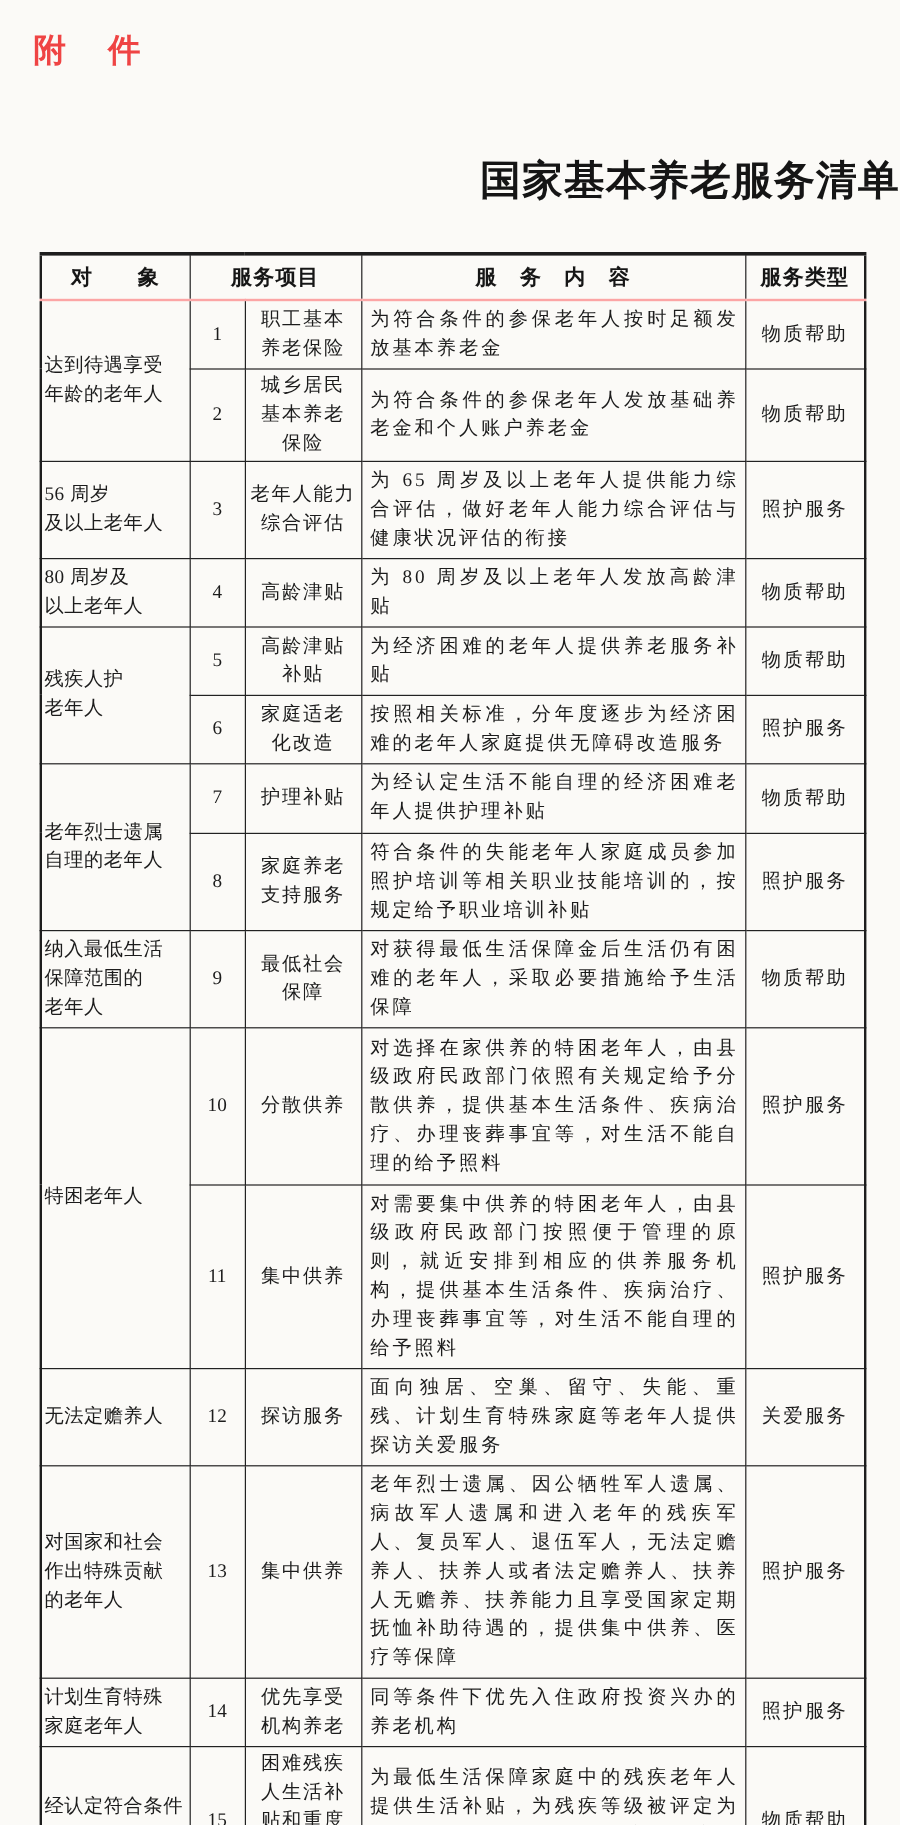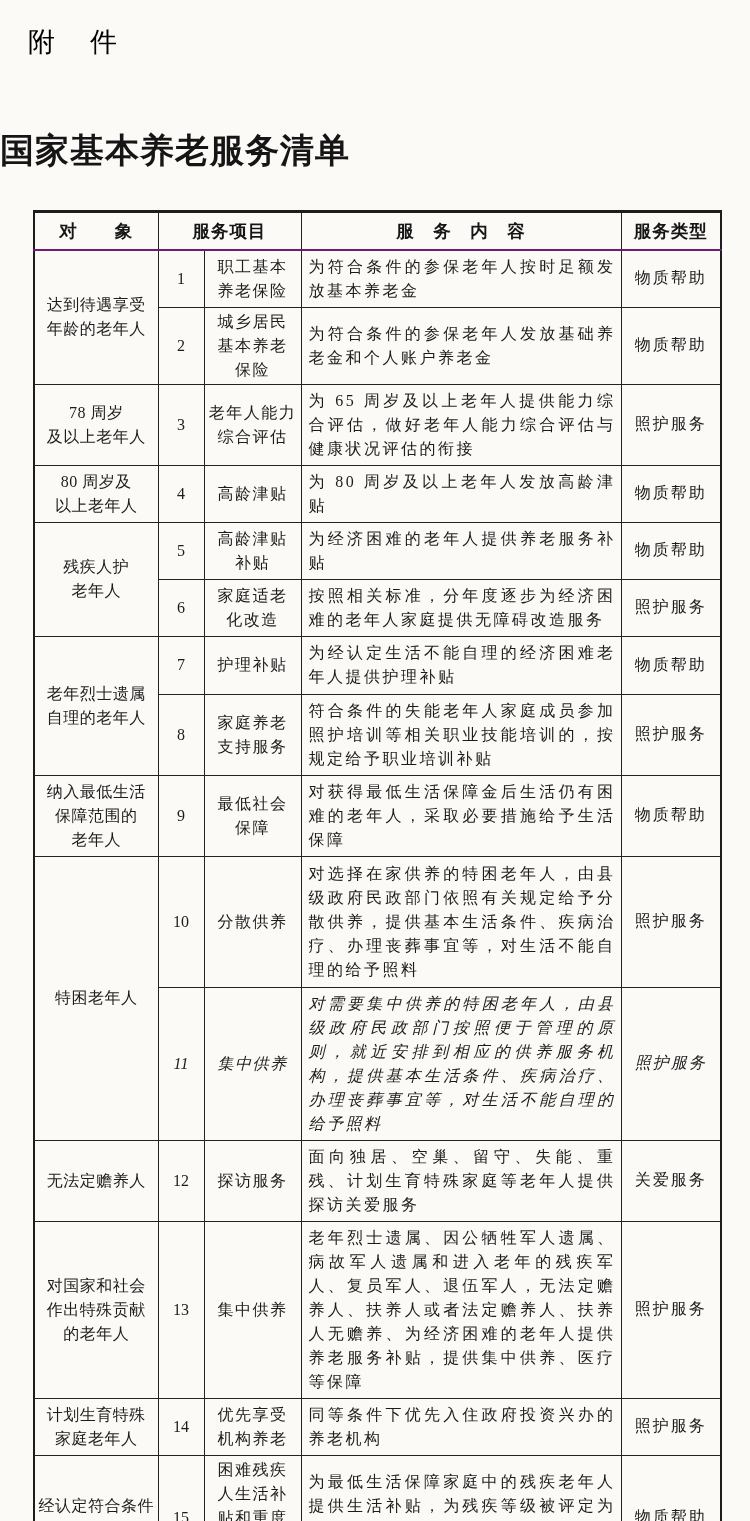--- a/index.html
+++ b/index.html
@@ -6,44 +6,44 @@
   html,body { width:750px; background:#fbfaf7; }
   body {
     height:1521px;
     font-family:"Liberation Serif","DejaVu Serif",serif;
     color:#1c1c1c;
     position:relative;
     overflow:hidden;
   }
   .attachment {
     position:absolute; top:24px; left:28px;
-    font-size:27px; font-weight:normal; letter-spacing:4px; color:#000000;
+    font-size:27px; font-weight:bold; letter-spacing:4px; color:#ef4444;
   }
   .doc-title {
     position:absolute; top:128px; left:0; width:750px;
-    text-align:left; font-size:34px; font-weight:bold;
+    text-align:right; font-size:34px; font-weight:bold;
     letter-spacing:1px; color:#151515;
   }
   table.service-table {
     position:absolute; top:210px; left:33px;
     width:687px; border-collapse:collapse; table-layout:fixed;
     border:2px solid #1d1d1d; border-top:3px solid #1d1d1d;
   }
   .service-table th, .service-table td {
     border:1.5px solid #222;
     vertical-align:middle;
     font-size:16px;
   }
   .service-table thead th {
     height:38px; font-size:17.5px; font-weight:bold;
-    border-bottom:2px solid #701a75; text-align:center;
+    border-bottom:2px solid #fca5a5; text-align:center;
     letter-spacing:1px; color:#161616;
   }
   .col-subject {
-    text-align:center; white-space:pre-line;
+    white-space:pre-line;
     font-size:15.5px; letter-spacing:.5px; line-height:1.5;
     padding:2px 2px;
   }
   .col-num { text-align:center; font-size:17px; }
   .col-item {
     text-align:center; white-space:pre-line;
     letter-spacing:1.5px; line-height:1.5; padding:2px 1px;
   }
   .col-content {
     text-align:justify; letter-spacing:2.5px; line-height:1.5;
@@ -54,21 +54,21 @@
   tr.r1  td { height:52px; }
   tr.r2  td { height:70px; }
   tr.r3  td { height:70px; }
   tr.r4  td { height:49px; }
   tr.r5  td { height:50px; }
   tr.r6  td { height:51px; }
   tr.r7  td { height:58px; }
   tr.r8  td { height:77px; }
   tr.r9  td { height:72px; }
   tr.r10 td { height:131px;margin-top:13px; }
-  tr.r11 td { height:115px;font-style:italic; }
+  tr.r11 td { height:115px; }
   tr.r12 td { height:71px; }
   tr.r13 td { height:147px; }
   tr.r14 td { height:51px; }
   tr.r15 td { height:120px; }
 </style>
 </head>
 <body>
 
 <div class="attachment">附　件</div>
 
@@ -102,21 +102,21 @@
     </tr>
     <tr class="r2">
       <td class="col-num">2</td>
       <td class="col-item">城乡居民
 基本养老
 保险</td>
       <td class="col-content">为符合条件的参保老年人发放基础养老金和个人账户养老金</td>
       <td class="col-type">物质帮助</td>
     </tr>
     <tr class="r3">
-      <td class="col-subject">78 周岁
+      <td class="col-subject">56 周岁
 及以上老年人</td>
       <td class="col-num">3</td>
       <td class="col-item">老年人能力
 综合评估</td>
       <td class="col-content">为 65 周岁及以上老年人提供能力综合评估，做好老年人能力综合评估与健康状况评估的衔接</td>
       <td class="col-type">照护服务</td>
     </tr>
     <tr class="r4">
       <td class="col-subject">80 周岁及
 以上老年人</td>
@@ -185,21 +185,21 @@
       <td class="col-item">探访服务</td>
       <td class="col-content">面向独居、空巢、留守、失能、重残、计划生育特殊家庭等老年人提供探访关爱服务</td>
       <td class="col-type">关爱服务</td>
     </tr>
     <tr class="r13">
       <td class="col-subject">对国家和社会
 作出特殊贡献
 的老年人</td>
       <td class="col-num">13</td>
       <td class="col-item">集中供养</td>
-      <td class="col-content">老年烈士遗属、因公牺牲军人遗属、病故军人遗属和进入老年的残疾军人、复员军人、退伍军人，无法定赡养人、扶养人或者法定赡养人、扶养人无赡养、为经济困难的老年人提供养老服务补贴，提供集中供养、医疗等保障</td>
+      <td class="col-content">老年烈士遗属、因公牺牲军人遗属、病故军人遗属和进入老年的残疾军人、复员军人、退伍军人，无法定赡养人、扶养人或者法定赡养人、扶养人无赡养、扶养能力且享受国家定期抚恤补助待遇的，提供集中供养、医疗等保障</td>
       <td class="col-type">照护服务</td>
     </tr>
     <tr class="r14">
       <td class="col-subject">计划生育特殊
 家庭老年人</td>
       <td class="col-num">14</td>
       <td class="col-item">优先享受
 机构养老</td>
       <td class="col-content">同等条件下优先入住政府投资兴办的养老机构</td>
       <td class="col-type">照护服务</td>

